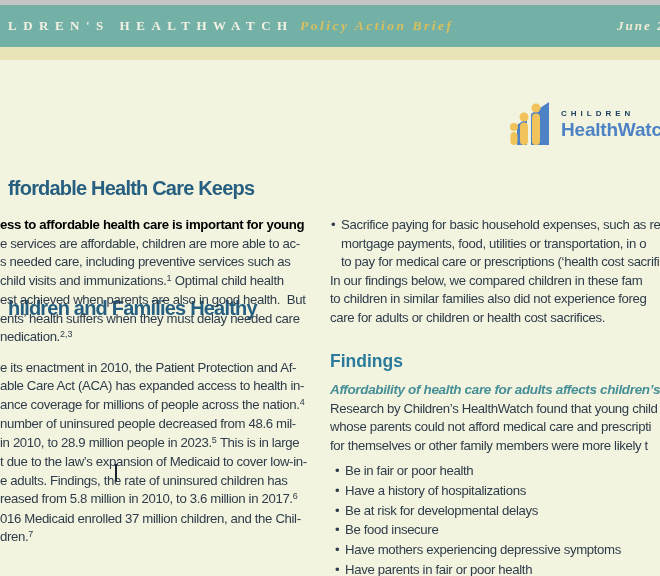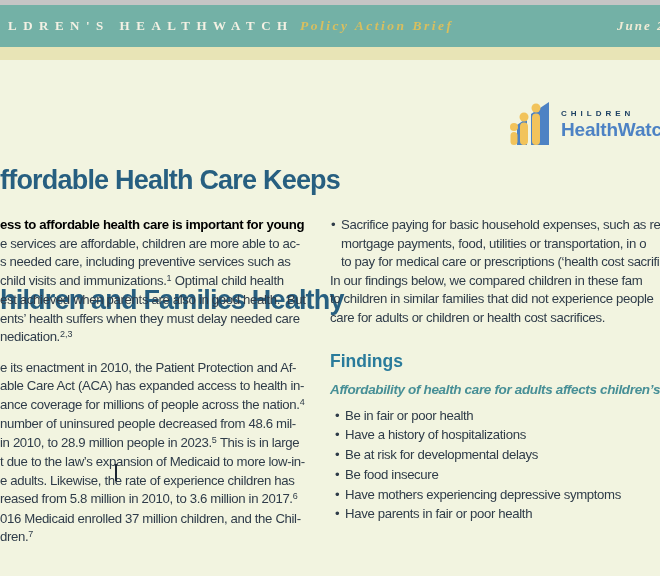--- a/index.html
+++ b/index.html
@@ -9,22 +9,22 @@
   
   .top-strip{position:absolute;left:0;top:0;width:660px;height:5px;background:var(--top-strip,#c5c5c5);}
   .teal-bar{position:absolute;left:0;top:5px;width:660px;height:42px;background:var(--header-teal,#73b1a6);padding-left:23px;}
   .teal-bar > span{position:absolute;top:13px;font-family:"Liberation Serif",serif;font-weight:bold;white-space:pre;}
   .brand{left:8px;font-size:13px;letter-spacing:6.5px;color:#f4f1e4;}
   .brief{left:300px;font-size:13.5px;font-style:italic;letter-spacing:2.5px;color:var(--header-gold,#d9bf5e);}
   .date{left:617px;font-size:13px;font-style:italic;letter-spacing:2px;color:#f0ebd5;}
   .cream-strip{position:absolute;left:0;top:47px;width:660px;height:13px;background:var(--cream-band,#e8e4b6);}
 
   
-  .title{position:absolute;left:0;top:80px;font-size:27px;font-weight:bold;line-height:40px;
-         letter-spacing:-0.8px;color:var(--title-blue,#275f80);white-space:pre;}
+  .title{position:absolute;left:0;top:88px;font-size:20px;font-weight:bold;line-height:40px;
+         letter-spacing:-0.8px;color:var(--title-blue,#275f80);white-space:pre;padding-left:8px;}
 
   
   .logo{position:absolute;left:507px;top:98px;display:flex;}
   .logo-text{display:flex;flex-direction:column;margin-left:7px;padding-top:11px;}
   .logo-top{font-size:8px;font-weight:bold;letter-spacing:4px;color:var(--logo-navy,#1d4063);white-space:pre;}
   .logo-bottom{font-size:19px;font-weight:bold;letter-spacing:-0.2px;margin-top:1px;
                color:var(--logo-blue,#4d82c4);white-space:pre;}
 
   
   .col-left{position:absolute;left:0;top:216px;width:330px;}
@@ -96,46 +96,51 @@
         <div class="line"><span>est achieved when parents are also in good health.  But</span></div>
         <div class="line"><span>ents’ health suffers when they must delay needed care</span></div>
         <div class="line"><span>nedication.</span><span class="sup">2,3</span></div>
       </div>
     <div class="para para-gap">
         <div class="line"><span>e its enactment in 2010, the Patient Protection and Af-</span></div>
         <div class="line"><span>able Care Act (ACA) has expanded access to health in-</span></div>
         <div class="line"><span>ance coverage for millions of people across the nation.</span><span class="sup">4</span></div>
         <div class="line"><span>number of uninsured people decreased from 48.6 mil-</span></div>
         <div class="line"><span>in 2010, to 28.9 million people in 2023.</span><span class="sup">5</span><span> This is in large</span></div>
-        <div class="line"><span>t due to the law’s expansion of Medicaid to more low-in-</span></div>
-        <div class="line"><span>e adults. Likewise, the rate of experience children has</span></div>
+        <div class="line"><span>t due to the law’s expansion of Medicaid to cover low-in-</span></div>
+        <div class="line"><span>e adults. Findings, the rate of uninsured children has</span></div>
         <div class="line"><span>reased from 5.8 million in 2010, to 3.6 million in 2017.</span><span class="sup">6</span></div>
         <div class="line"><span>016 Medicaid enrolled 37 million children, and the Chil-</span></div>
         <div class="line"><span>dren.</span><span class="sup">7</span></div>
       </div>
   </div>
 
   <div class="caret"></div>
 
   <div class="col-right">
     <div class="hang">
       <span class="hang-dot">•</span>
       <div>
           <div class="line"><span>Sacrifice paying for basic household expenses, such as ren</span></div>
           <div class="line"><span>mortgage payments, food, utilities or transportation, in o</span></div>
           <div class="line"><span>to pay for medical care or prescriptions (‘health cost sacrifi</span></div>
         </div>
     </div>
     <div class="para">
         <div class="line"><span>In our findings below, we compared children in these fam</span></div>
-        <div class="line"><span>to children in similar families that did not experience people</span></div>
+        <div class="line"><span>to children in similar families also did not experience foreg</span></div>
         <div class="line"><span>care for adults or children or health cost sacrifices.</span></div>
       </div>
     <h2 class="findings">Findings</h2>
     <div class="subhead">Affordability of health care for adults affects children’s he</div>
+    <div class="para">
+        <div class="line"><span>Research by Children’s HealthWatch found that young child</span></div>
+        <div class="line"><span>whose parents could not afford medical care and prescripti</span></div>
+        <div class="line"><span>for themselves or other family members were more likely t</span></div>
+      </div>
     <div class="bullets">
         <div class="bullet-row"><span class="dot">•</span><span>Be in fair or poor health</span></div>
         <div class="bullet-row"><span class="dot">•</span><span>Have a history of hospitalizations</span></div>
         <div class="bullet-row"><span class="dot">•</span><span>Be at risk for developmental delays</span></div>
         <div class="bullet-row"><span class="dot">•</span><span>Be food insecure</span></div>
         <div class="bullet-row"><span class="dot">•</span><span>Have mothers experiencing depressive symptoms</span></div>
         <div class="bullet-row"><span class="dot">•</span><span>Have parents in fair or poor health</span></div>
       </div>
   </div>
 

